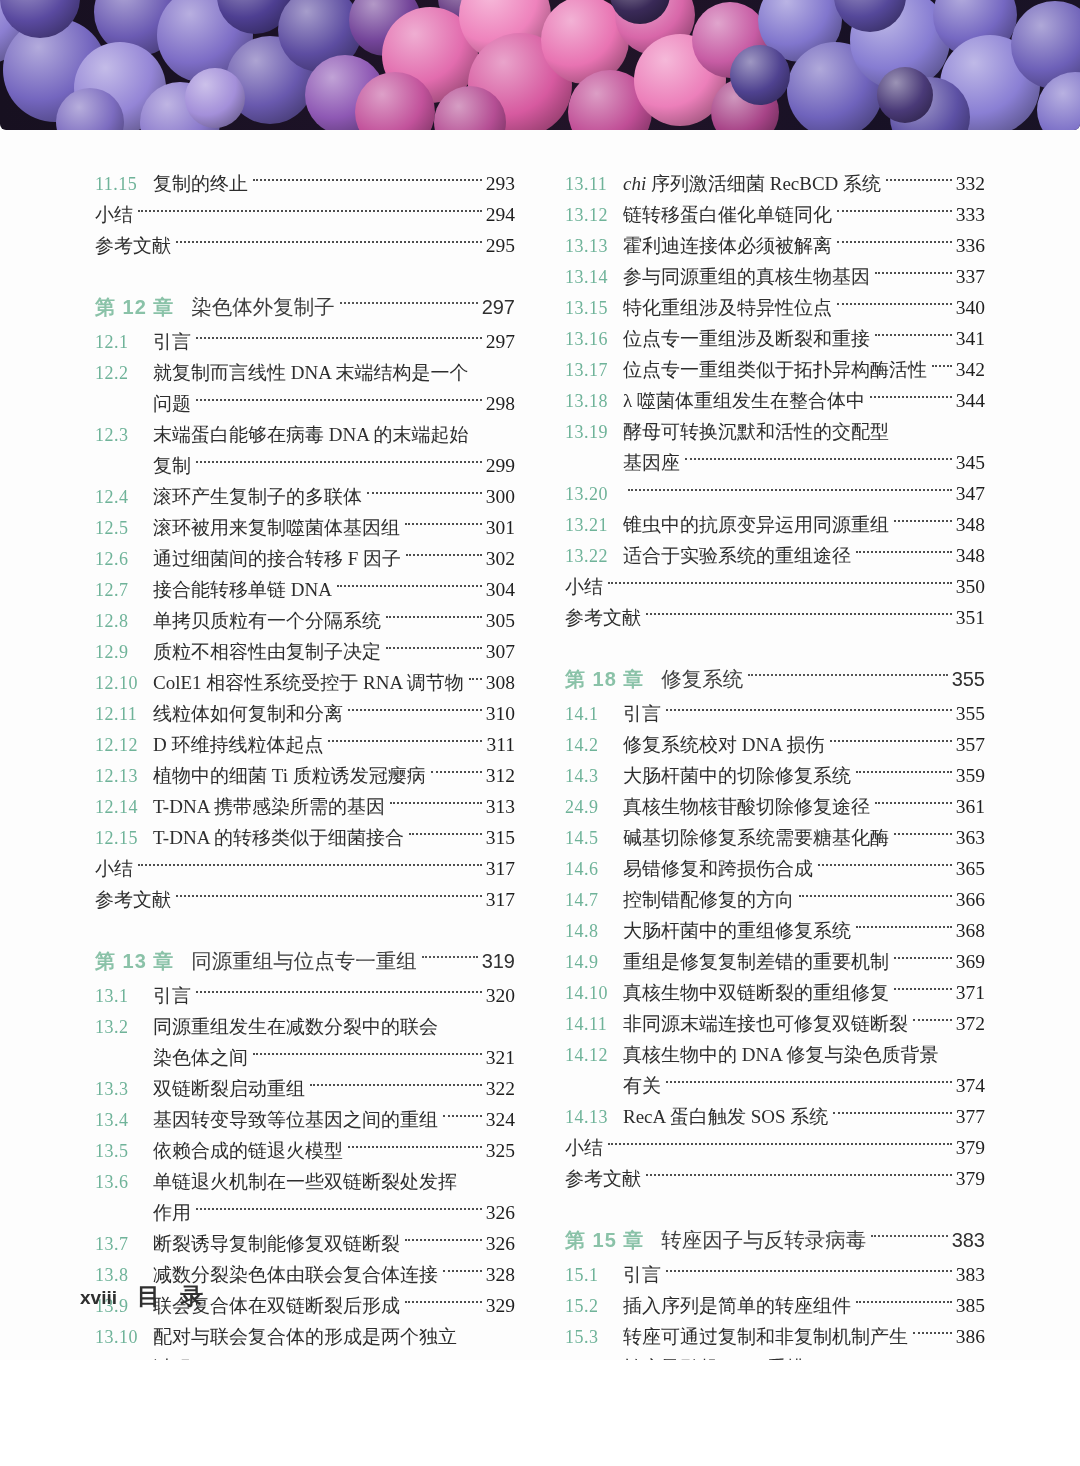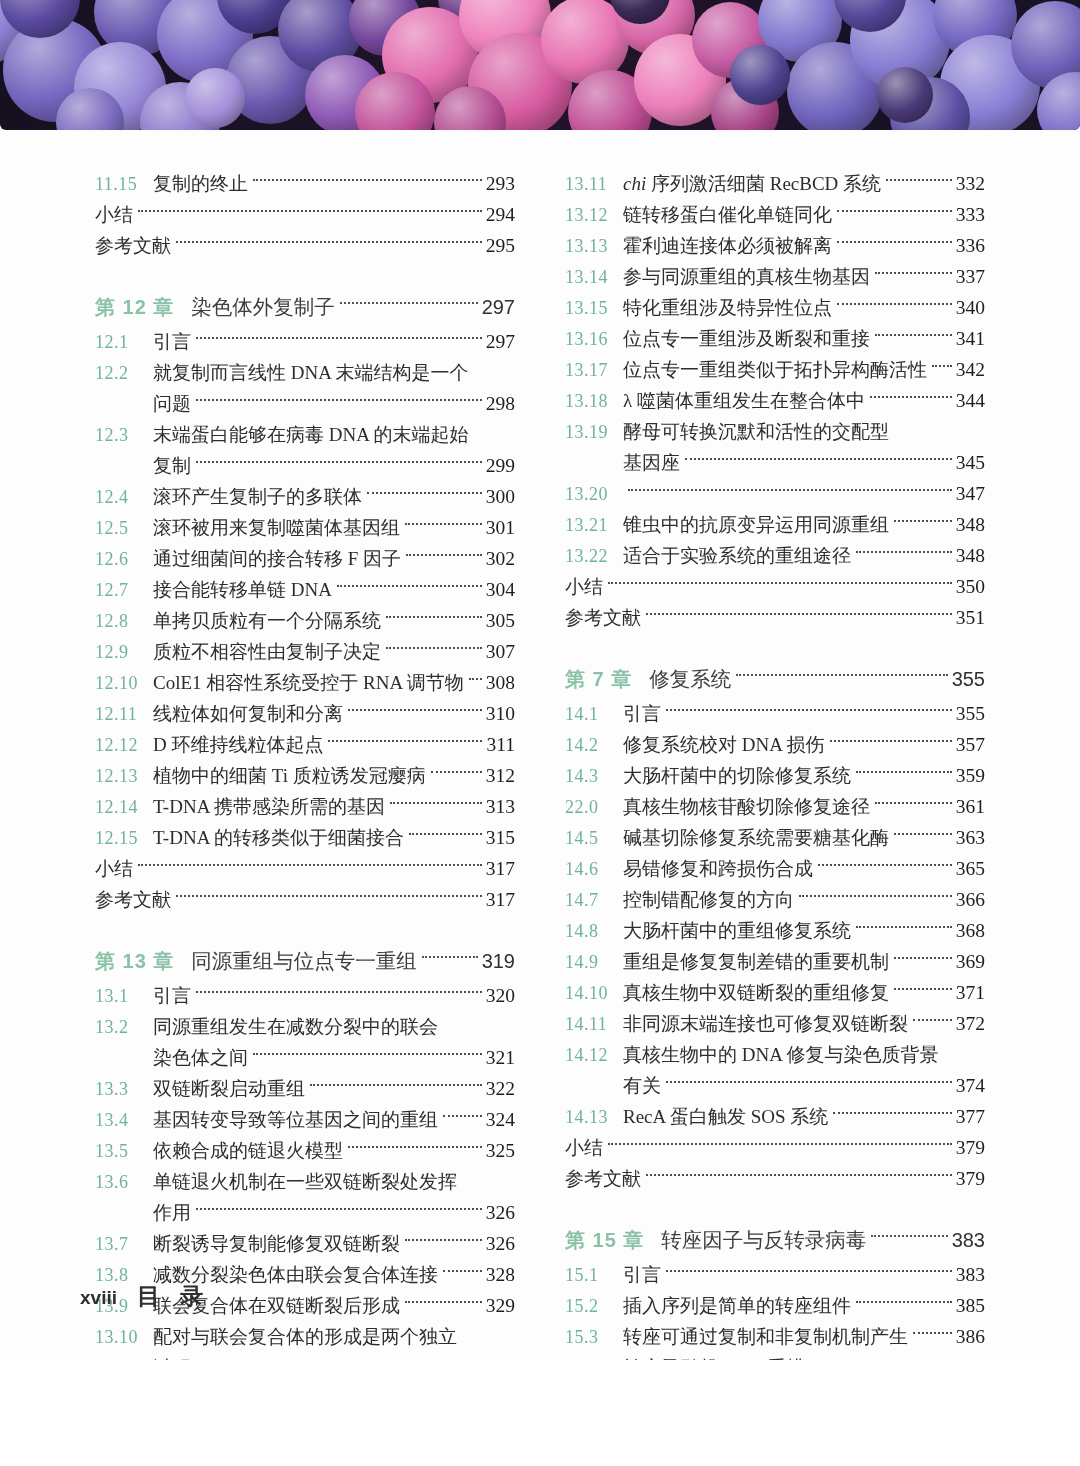--- a/index.html
+++ b/index.html
@@ -515,21 +515,21 @@
         </div>
         <div class="row entry">
           <div class="line">
             <span class="title">参考文献</span>
             <span class="leader"></span>
             <span class="pg">351</span>
           </div>
         </div>
         <div class="row chapter">
           <div class="line">
-            <span class="ch-label">第 7 章</span>
+            <span class="ch-label">第 18 章</span>
             <span class="ch-title">修复系统</span>
             <span class="leader"></span>
             <span class="pg ch-pg">355</span>
           </div>
         </div>
         <div class="row entry">
           <div class="line">
             <span class="num">14.1</span>
             <span class="title">引言</span>
             <span class="leader"></span>
@@ -547,21 +547,21 @@
         <div class="row entry">
           <div class="line">
             <span class="num">14.3</span>
             <span class="title">大肠杆菌中的切除修复系统</span>
             <span class="leader"></span>
             <span class="pg">359</span>
           </div>
         </div>
         <div class="row entry">
           <div class="line">
-            <span class="num">22.0</span>
+            <span class="num">24.9</span>
             <span class="title">真核生物核苷酸切除修复途径</span>
             <span class="leader"></span>
             <span class="pg">361</span>
           </div>
         </div>
         <div class="row entry">
           <div class="line">
             <span class="num">14.5</span>
             <span class="title">碱基切除修复系统需要糖基化酶</span>
             <span class="leader"></span>

